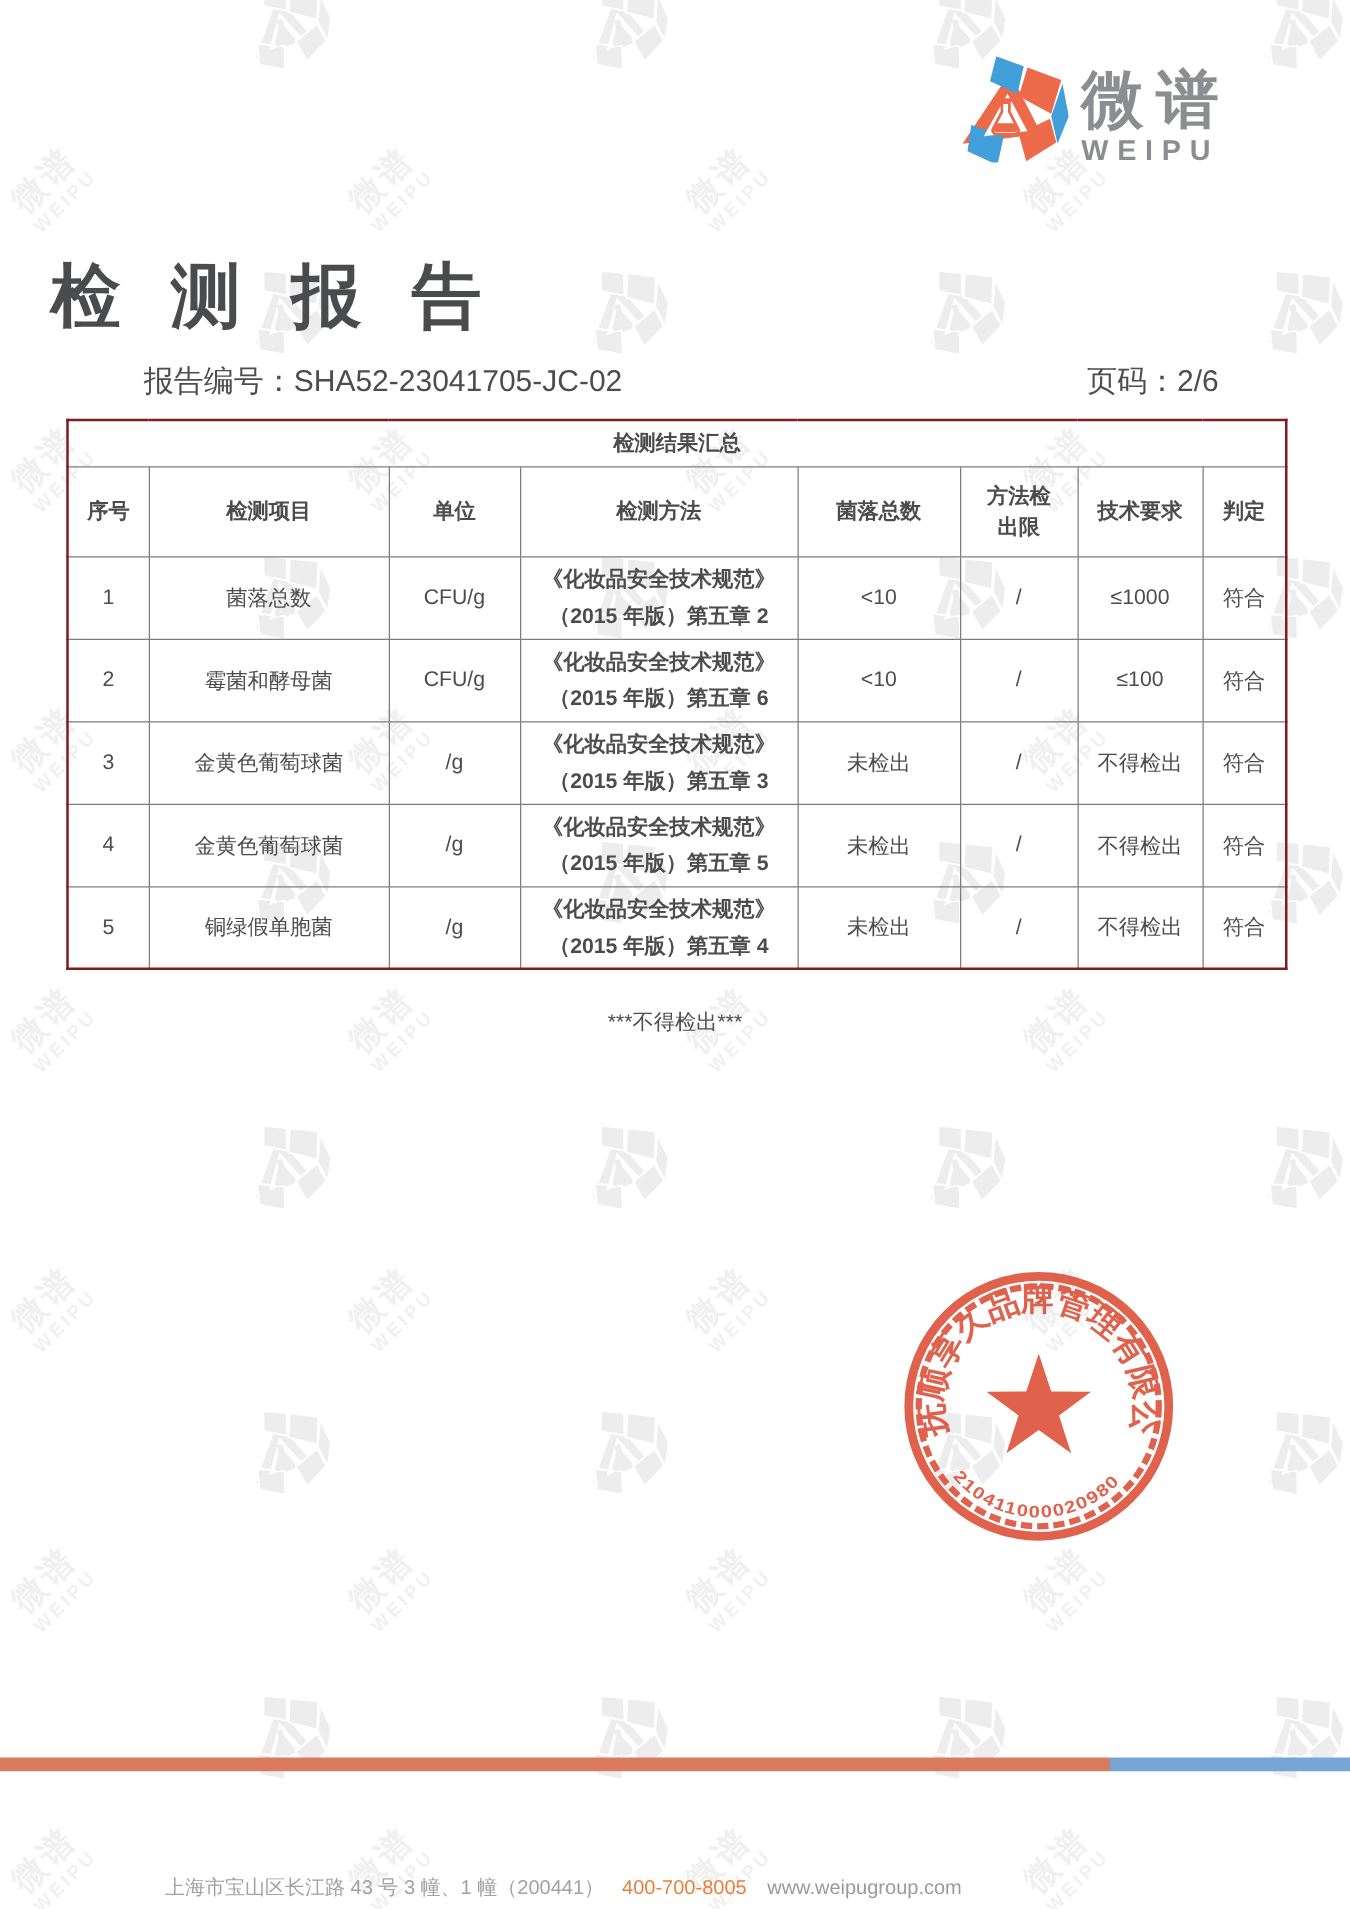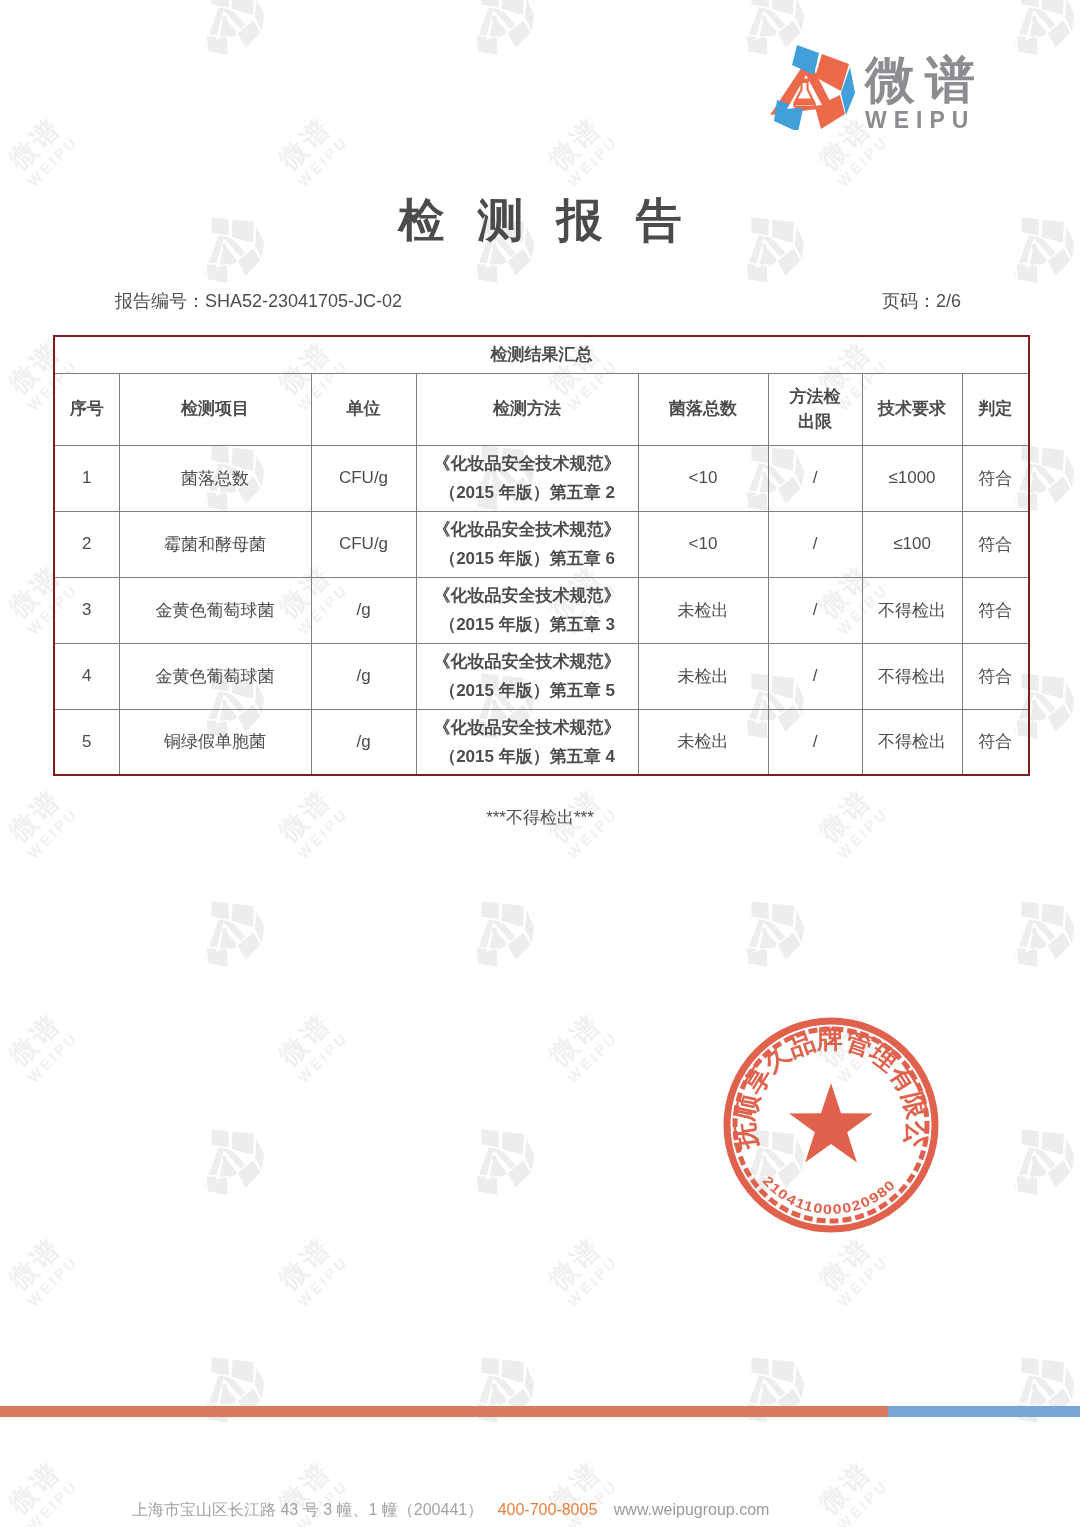--- a/index.html
+++ b/index.html
@@ -67,38 +67,37 @@
     font-weight: 700;
     letter-spacing: 7px;
     color: #8b8d90;
     margin-top: 4px;
     line-height: 1;
   }
 
   
   .title {
     position: absolute;
-    top: 190px;
+    top: 200px;
     left: 0;
     width: 100%;
-    text-align: center;
-    font-size: 46px;
+    font-size: 56px;
     font-weight: 600;
     letter-spacing: 0.72em;
     text-indent: 0.72em;
     color: #4a4b4d;
   }
   .meta-row {
     position: absolute;
     top: 289px;
     left: 115px;
-    right: 119px;
+    right: 105px;
     display: flex;
     justify-content: space-between;
-    font-size: 18px;
+    font-size: 24px;
     color: #4d4d4d;
     gap: 20px;
   }
 
   
   table.results {
     position: absolute;
     left: 53px;
     top: 335px;
     width: 975px;

